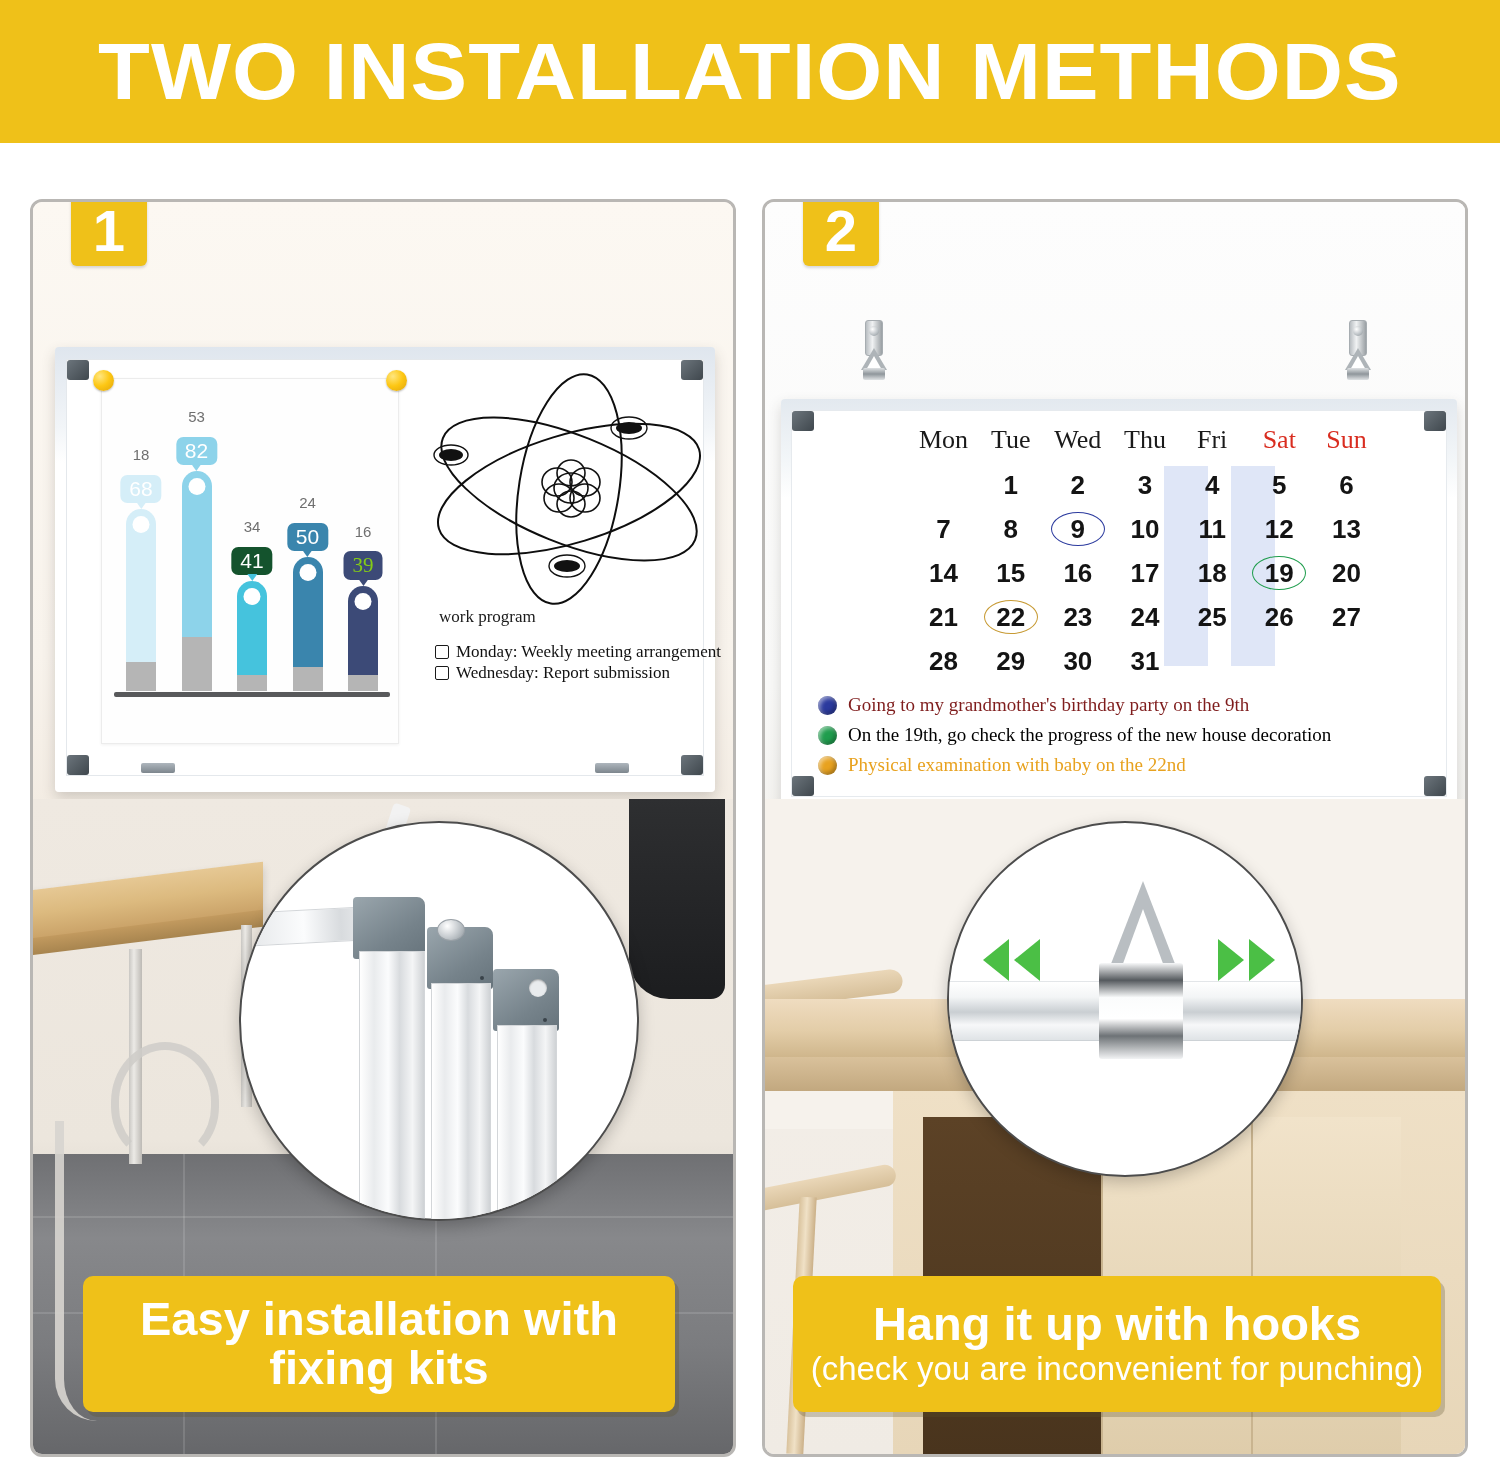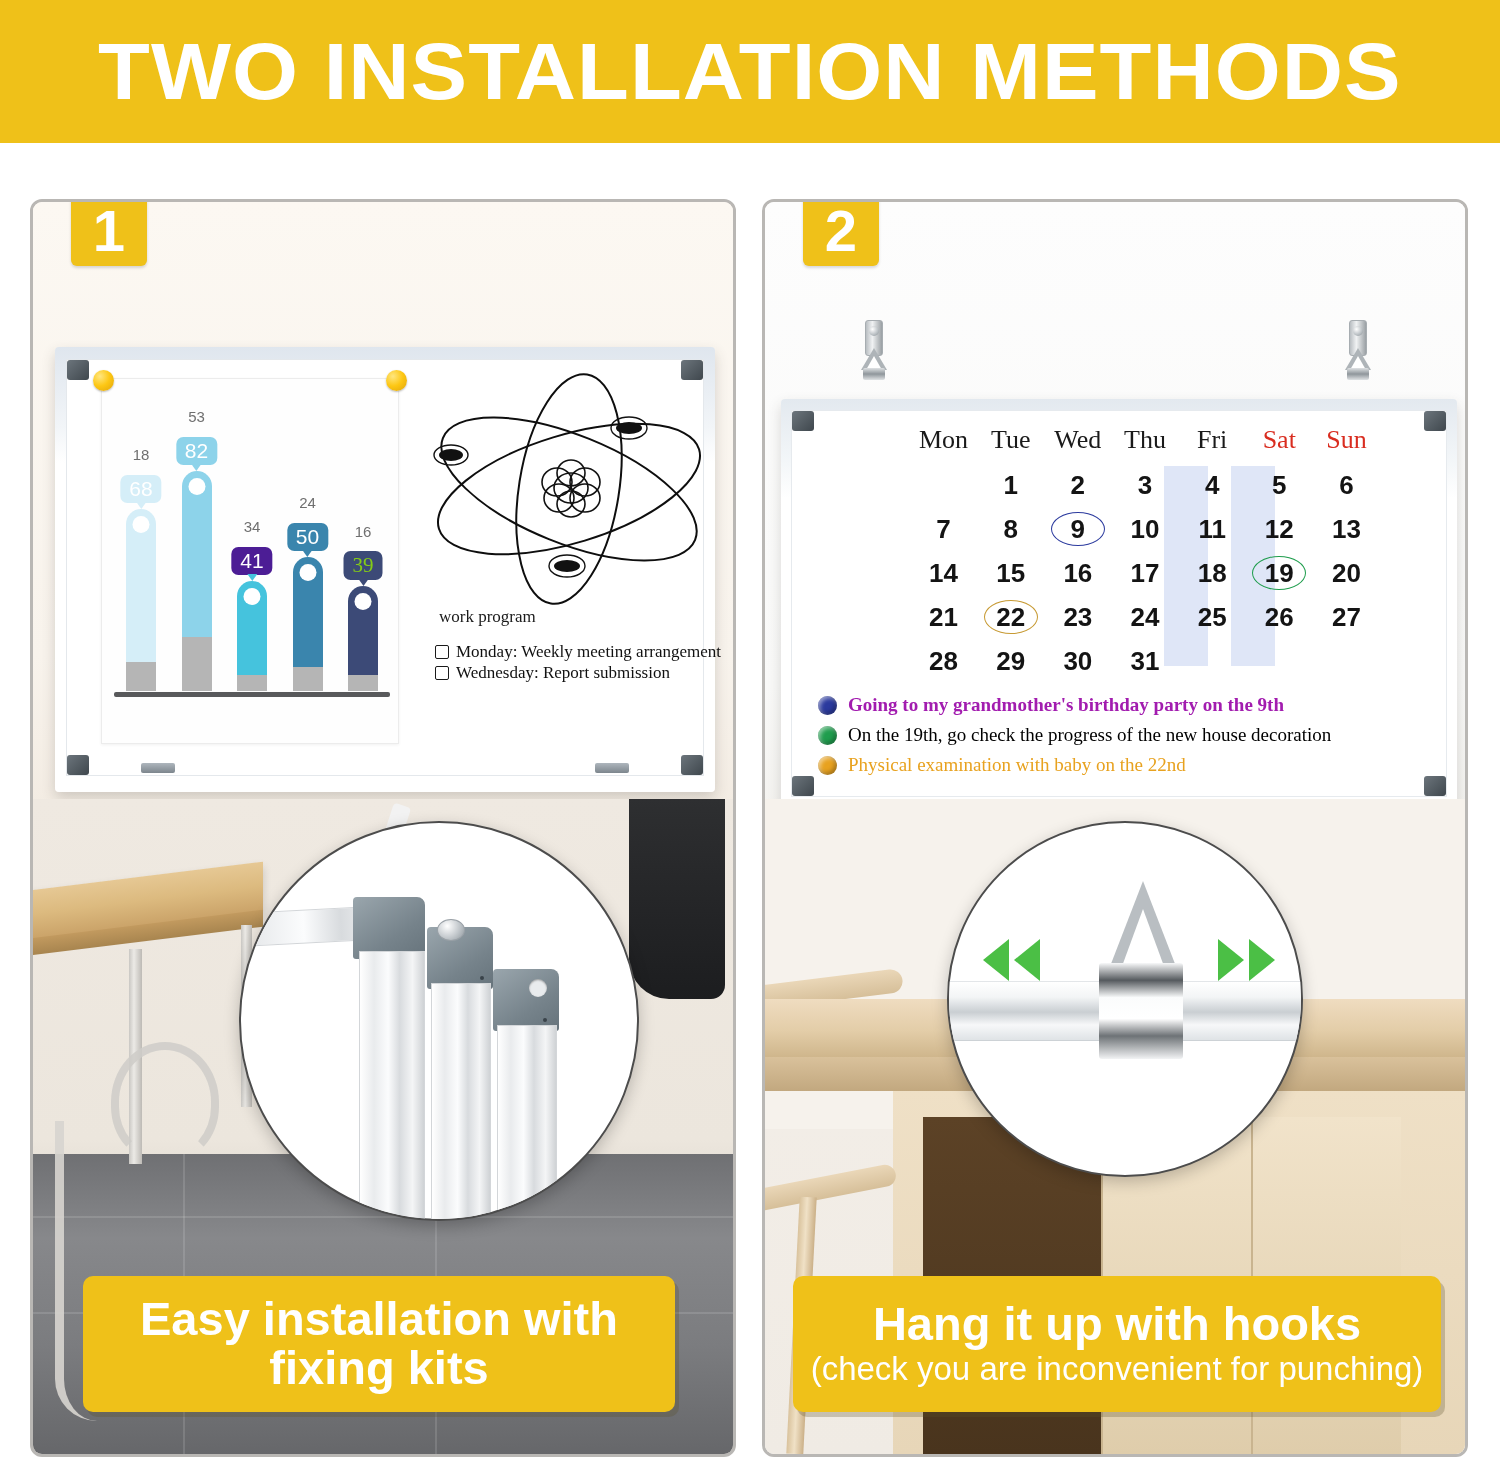--- a/index.html
+++ b/index.html
@@ -429,21 +429,21 @@
                 <div class="bar-col">
                   <div class="bar-toplabel" style="bottom: 266px;">53</div>
                   <div class="bubble" style="bottom: 226px; background: rgb(141, 211, 234); color: rgb(141, 211, 234);"><span style="color: rgb(255, 255, 255);">82</span></div>
                   <div class="bar-shape" style="height: 220px; background: rgb(141, 211, 234);">
                     <div class="bar-base" style="height: 54px; background: rgb(181, 181, 181);"></div>
                     <div class="bar-dot"></div>
                   </div>
                 </div>
                 <div class="bar-col">
                   <div class="bar-toplabel" style="bottom: 156px;">34</div>
-                  <div class="bubble" style="bottom: 116px; background: #4c1d95; color: rgb(69, 195, 221);"><span style="color: rgb(255, 255, 255);">41</span></div>
+                  <div class="bubble" style="bottom: 116px; background: #14532d; color: rgb(69, 195, 221);"><span style="color: rgb(255, 255, 255);">41</span></div>
                   <div class="bar-shape" style="height: 110px; background: rgb(69, 195, 221);">
                     <div class="bar-base" style="height: 16px; background: rgb(181, 181, 181);"></div>
                     <div class="bar-dot"></div>
                   </div>
                 </div>
                 <div class="bar-col">
                   <div class="bar-toplabel" style="bottom: 180px;">24</div>
                   <div class="bubble" style="bottom: 140px; background: rgb(58, 133, 173); color: rgb(58, 133, 173); text-align: center;"><span style="color: rgb(255, 255, 255);">50</span></div>
                   <div class="bar-shape" style="height: 134px; background: rgb(58, 133, 173);">
                     <div class="bar-base" style="height: 24px; background: rgb(181, 181, 181);"></div>
@@ -619,21 +619,21 @@
               <div class="cal-cell"><span style="position: relative; z-index: 4;">31</span></div>
               <div class="cal-cell"><span style="position: relative; z-index: 4;"></span></div>
               <div class="cal-cell"><span style="position: relative; z-index: 4;"></span></div>
               <div class="cal-cell"><span style="position: relative; z-index: 4;"></span></div>
             </div>
         </div>
 
         <div class="notes" id="notes">
             <div class="note">
               <span class="note-dot" style="background: rgb(43, 58, 158);"></span>
-              <span class="note-text" style="color: #a21caf; font-weight: bold;">Going to my grandmother's birthday party on the 9th</span>
+              <span class="note-text" style="color: #7f1d1d;">Going to my grandmother's birthday party on the 9th</span>
             </div>
             <div class="note">
               <span class="note-dot" style="background: rgb(31, 157, 77);"></span>
               <span class="note-text" style="color: #000000;">On the 19th, go check the progress of the new house decoration</span>
             </div>
             <div class="note">
               <span class="note-dot" style="background: rgb(232, 162, 31);"></span>
               <span class="note-text" style="color: rgb(232, 162, 31);">Physical examination with baby on the 22nd</span>
             </div>
           </div>

